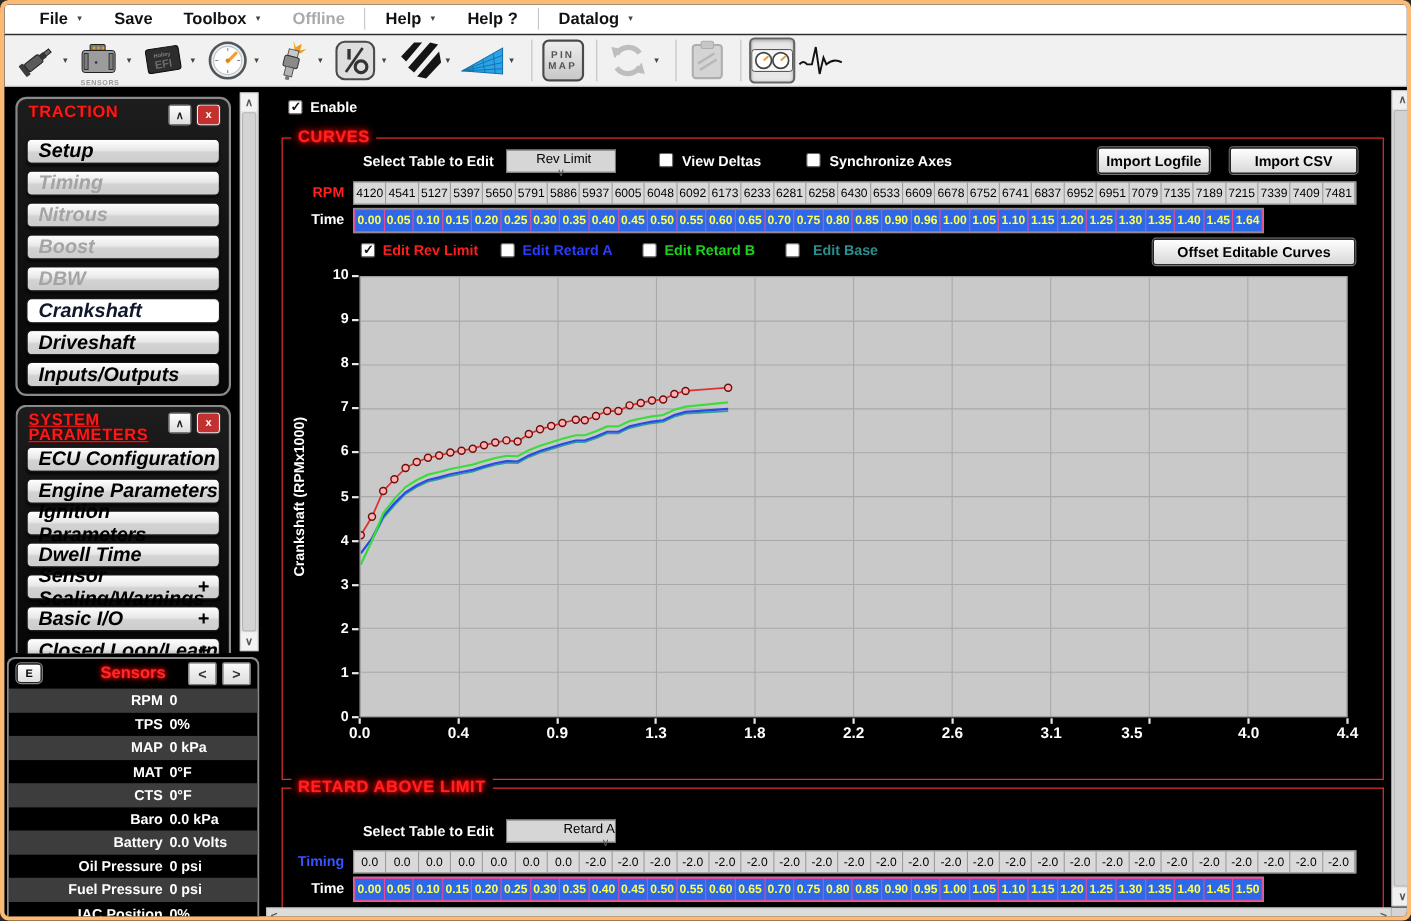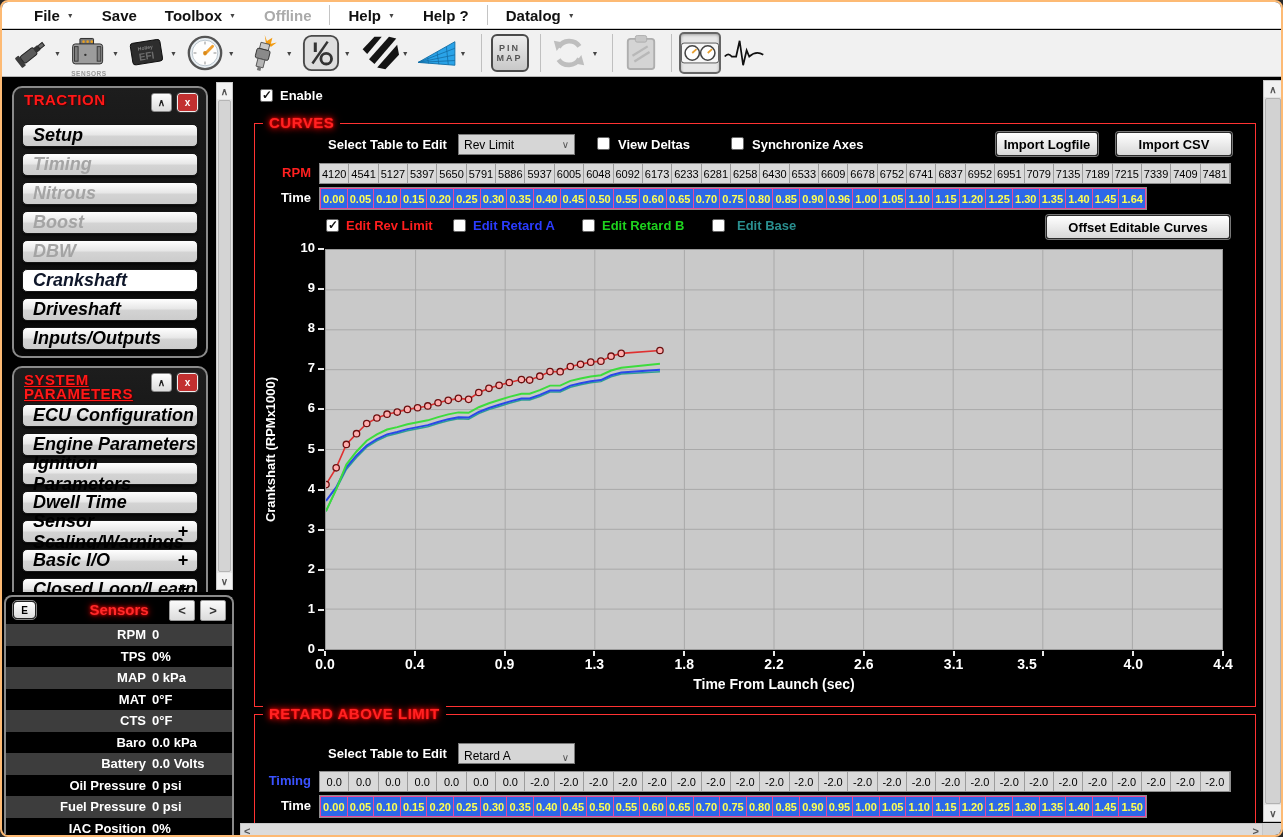--- a/index.html
+++ b/index.html
@@ -1,17 +1,17 @@
 <!DOCTYPE html>
 <html><head>
 <meta charset="utf-8">
 <style>
   html,body{margin:0;padding:0;background:#2a2a2a;}
   *{box-sizing:border-box;font-family:"Liberation Sans",sans-serif;}
-  .screen{position:relative;width:1283px;height:837px;background:#000;border:2px solid #fdba74;border-radius:8px;overflow:hidden;}
+  .screen{position:relative;width:1283px;height:837px;background:#000;border:4px solid #fdba74;border-radius:8px;overflow:hidden;}
 
   
   .menubar{position:absolute;left:0;top:0;width:100%;height:27px;background:#fff;border-bottom:1px solid #cfcfcf;display:flex;align-items:center;padding-left:18px;}
   .menu-item{display:flex;align-items:center;gap:7px;padding:0 14px;height:100%;font-size:15px;font-weight:bold;color:#111;cursor:default;}
   .menu-item.disabled .mlabel{color:#aaa;}
   .mcaret{font-size:7px;color:#444;}
   .menu-sep{width:1px;height:20px;background:#c4c4c4;margin:0 4px;}
 
   
   .toolbar{position:absolute;left:0;top:28px;width:100%;height:47px;background:#f1f1f1;border-bottom:1px solid #b5b5b5;display:flex;align-items:center;padding-left:8px;}
@@ -59,21 +59,21 @@
 
   
   .enable-wrap{position:absolute;left:258px;top:86px;display:flex;align-items:center;gap:7px;}
   .cb{width:13px;height:13px;background:#fff;border:1px solid #666;border-radius:2px;position:relative;display:inline-block;}
   .cb.checked::after{content:"\2713";position:absolute;left:1px;top:-2px;font-size:12px;font-weight:bold;color:#111;}
   .wlabel{color:#fff;font-size:13px;font-weight:bold;}
 
   .groupbox{position:absolute;border:1px solid #ff3232;}
   .groupbox-title{position:absolute;top:-10px;left:8px;background:#000;padding:0 6px;color:#ff2222;font-size:15px;font-weight:bold;letter-spacing:.5px;text-shadow:0 0 2px #f00,0 0 6px #f00,0 0 10px #b00;}
 
-  .combo{position:absolute;height:21px;width:117px;background:#d6d6d6;border:1px solid #7a7a7a;display:flex;align-items:center;}
+  .combo{position:absolute;height:21px;width:100px;background:#d6d6d6;border:1px solid #7a7a7a;display:flex;align-items:center;flex-direction:column;}
   .combo .ctext{flex:1;padding-left:5px;font-size:12px;color:#000;white-space:nowrap;}
   .combo .cchev{width:17px;color:#555;font-size:10px;text-align:center;}
   .wbtn{position:absolute;background:linear-gradient(#ffffff,#d8d8d8);border:1px solid #2a2a2a;border-radius:3px;font-weight:bold;font-size:13px;color:#000;display:flex;align-items:center;justify-content:center;box-shadow:0 0 0 1px #777;}
 
   .rowlabel{position:absolute;left:0;width:56px;text-align:right;font-weight:bold;font-size:13px;}
   .cells-gray{position:absolute;left:64px;width:912px;height:21px;display:grid;grid-template-columns:repeat(31,1fr);background:#d9d9d9;border:1px solid #8e8e8e;}
   .cells-gray .cell{border-right:1px solid #9c9c9c;}
   .cells-blue{position:absolute;left:64px;width:828px;height:23px;display:grid;grid-template-columns:repeat(31,1fr);gap:1px;padding:1px;background:#ec4899;border:1px solid #8e8e8e;font-weight:bold;}
   .cells-blue .cell{background:#2d68e8;color:#ffff50;}
   .cell{display:flex;align-items:center;justify-content:center;font-size:11px;color:#000;overflow:hidden;}
@@ -577,21 +577,20 @@
             <circle cx="234.7" cy="122.3" r="3.2" fill="#ffb0b0" stroke="#6b0f0f" stroke-width="1.3"></circle>
             <circle cx="244.9" cy="117.1" r="3.2" fill="#ffb0b0" stroke="#6b0f0f" stroke-width="1.3"></circle>
             <circle cx="255.1" cy="114.9" r="3.2" fill="#ffb0b0" stroke="#6b0f0f" stroke-width="1.3"></circle>
             <circle cx="265.3" cy="112.7" r="3.2" fill="#ffb0b0" stroke="#6b0f0f" stroke-width="1.3"></circle>
             <circle cx="275.5" cy="111.7" r="3.2" fill="#ffb0b0" stroke="#6b0f0f" stroke-width="1.3"></circle>
             <circle cx="285.7" cy="106.7" r="3.2" fill="#ffb0b0" stroke="#6b0f0f" stroke-width="1.3"></circle>
             <circle cx="295.9" cy="103.9" r="3.2" fill="#ffb0b0" stroke="#6b0f0f" stroke-width="1.3"></circle>
             <circle cx="334.7" cy="101.0" r="3.2" fill="#ffb0b0" stroke="#6b0f0f" stroke-width="1.3"></circle>
           </svg>
       </div>
-      <div class="axis-xlabel">Time From Launch (sec)</div>
     <div class="ytick" style="top: 517px;">0</div>
         <div class="ytick-dash" style="top: 525px;"></div>
         <div class="ytick" style="top: 476.9px;">1</div>
         <div class="ytick-dash" style="top: 484.9px;"></div>
         <div class="ytick" style="top: 436.8px;">2</div>
         <div class="ytick-dash" style="top: 444.8px;"></div>
         <div class="ytick" style="top: 396.7px;">3</div>
         <div class="ytick-dash" style="top: 404.7px;"></div>
         <div class="ytick" style="top: 356.6px;">4</div>
         <div class="ytick-dash" style="top: 364.6px;"></div>

